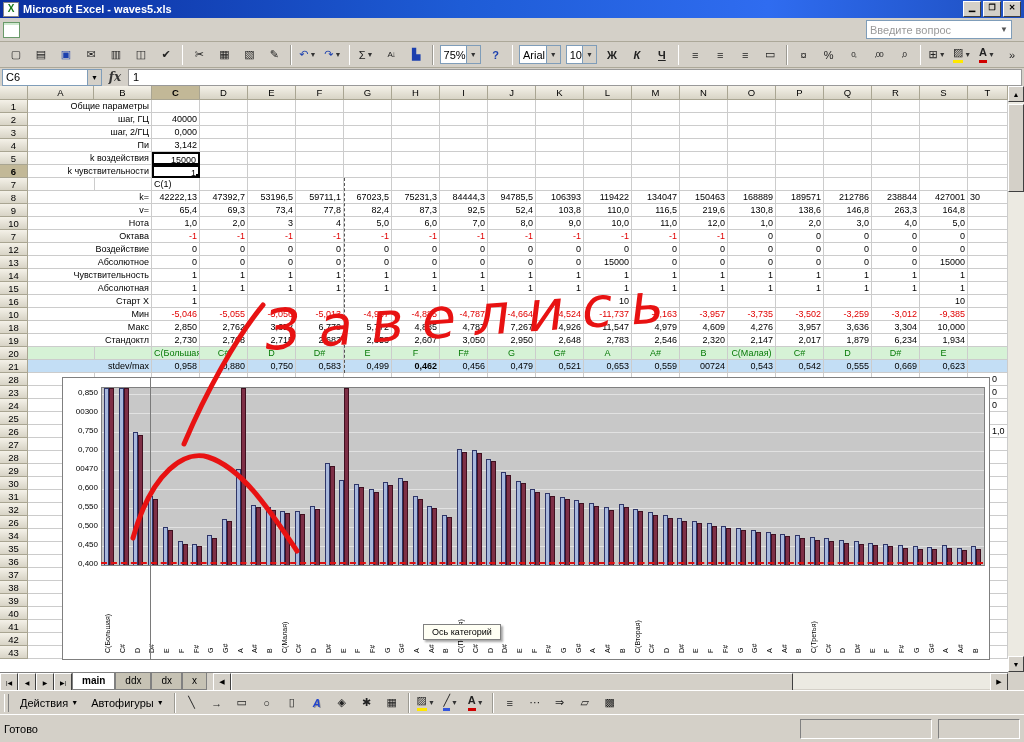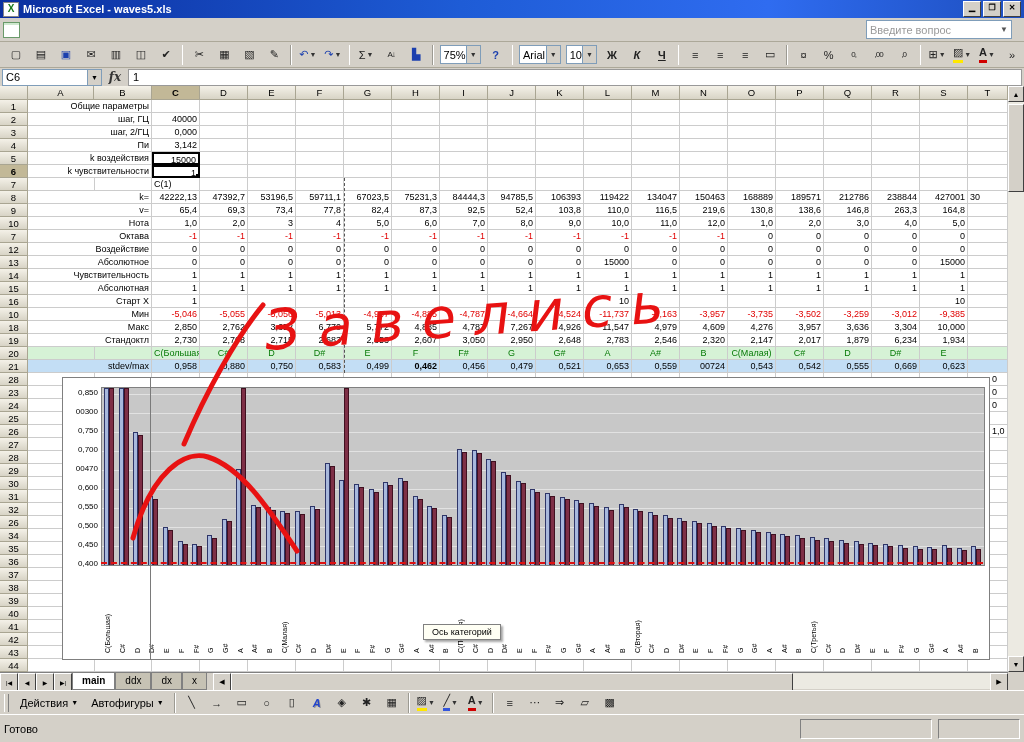--- a/index.html
+++ b/index.html
@@ -1237,42 +1237,20 @@
       <div class="gcell dcell" style="width: 48px;"></div>
       <div class="gcell dcell" style="width: 48px;"></div>
       <div class="gcell dcell" style="width: 48px;"></div>
       <div class="gcell dcell" style="width: 48px;"></div>
       <div class="gcell dcell" style="width: 48px;"></div>
       <div class="gcell dcell" style="width: 48px;"></div>
       <div class="gcell dcell" style="width: 48px;"></div>
       <div class="gcell dcell" style="width: 48px;"></div>
       <div class="gcell dcell la" style="width: 40px; padding-left: 24px;"></div>
     </div>
-    <div class="grow">
-      <div class="gcell ghead gut">44</div>
-      <div class="lbl gcell nolbl"></div>
-      <div class="gcell dcell" style="width: 48px;"></div>
-      <div class="gcell dcell" style="width: 48px;"></div>
-      <div class="gcell dcell" style="width: 48px;"></div>
-      <div class="gcell dcell" style="width: 48px;"></div>
-      <div class="gcell dcell" style="width: 48px;"></div>
-      <div class="gcell dcell" style="width: 48px;"></div>
-      <div class="gcell dcell" style="width: 48px;"></div>
-      <div class="gcell dcell" style="width: 48px;"></div>
-      <div class="gcell dcell" style="width: 48px;"></div>
-      <div class="gcell dcell" style="width: 48px;"></div>
-      <div class="gcell dcell" style="width: 48px;"></div>
-      <div class="gcell dcell" style="width: 48px;"></div>
-      <div class="gcell dcell" style="width: 48px;"></div>
-      <div class="gcell dcell" style="width: 48px;"></div>
-      <div class="gcell dcell" style="width: 48px;"></div>
-      <div class="gcell dcell" style="width: 48px;"></div>
-      <div class="gcell dcell" style="width: 48px;"></div>
-      <div class="gcell dcell la" style="width: 40px; padding-left: 24px;"></div>
-    </div>
   </div>
 
 <div id="chart" style="position: absolute;">
     <div class="plot" style="left: 38px; top: 9px; width: 882px; height: 177px; position: absolute;">
       <div class="gl" style="top: 6px;"></div>
       <div class="gl" style="top: 25px;"></div>
       <div class="gl" style="top: 44px;"></div>
       <div class="gl" style="top: 63px;"></div>
       <div class="gl" style="top: 82px;"></div>
       <div class="gl" style="top: 101px;"></div>

